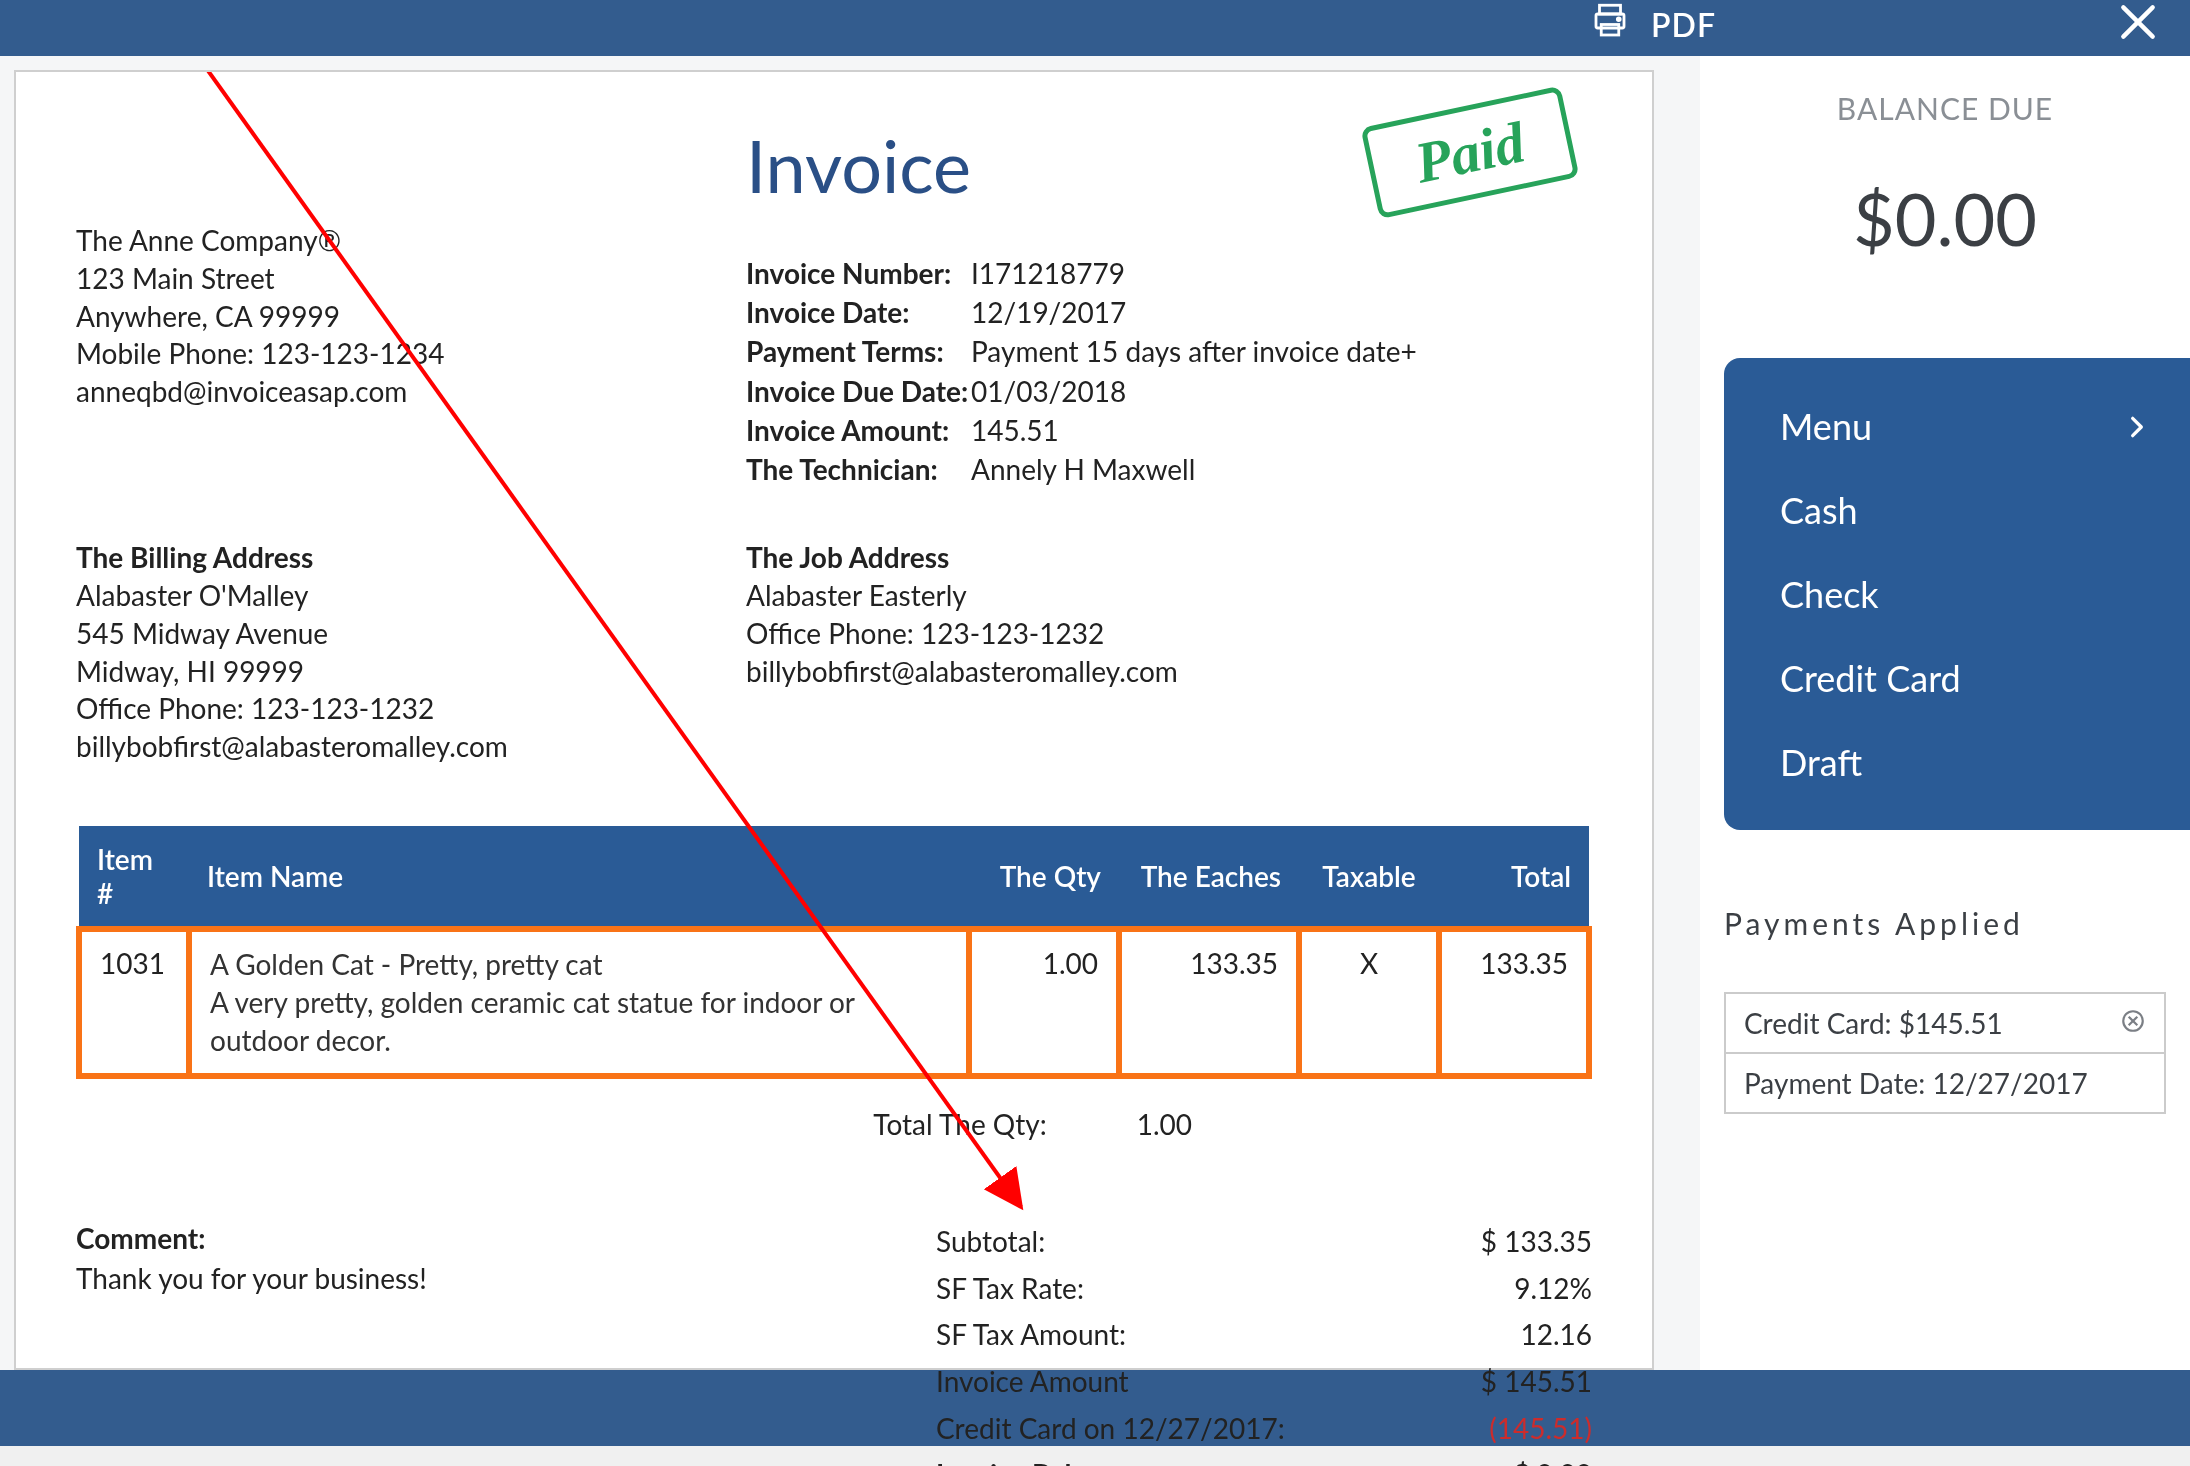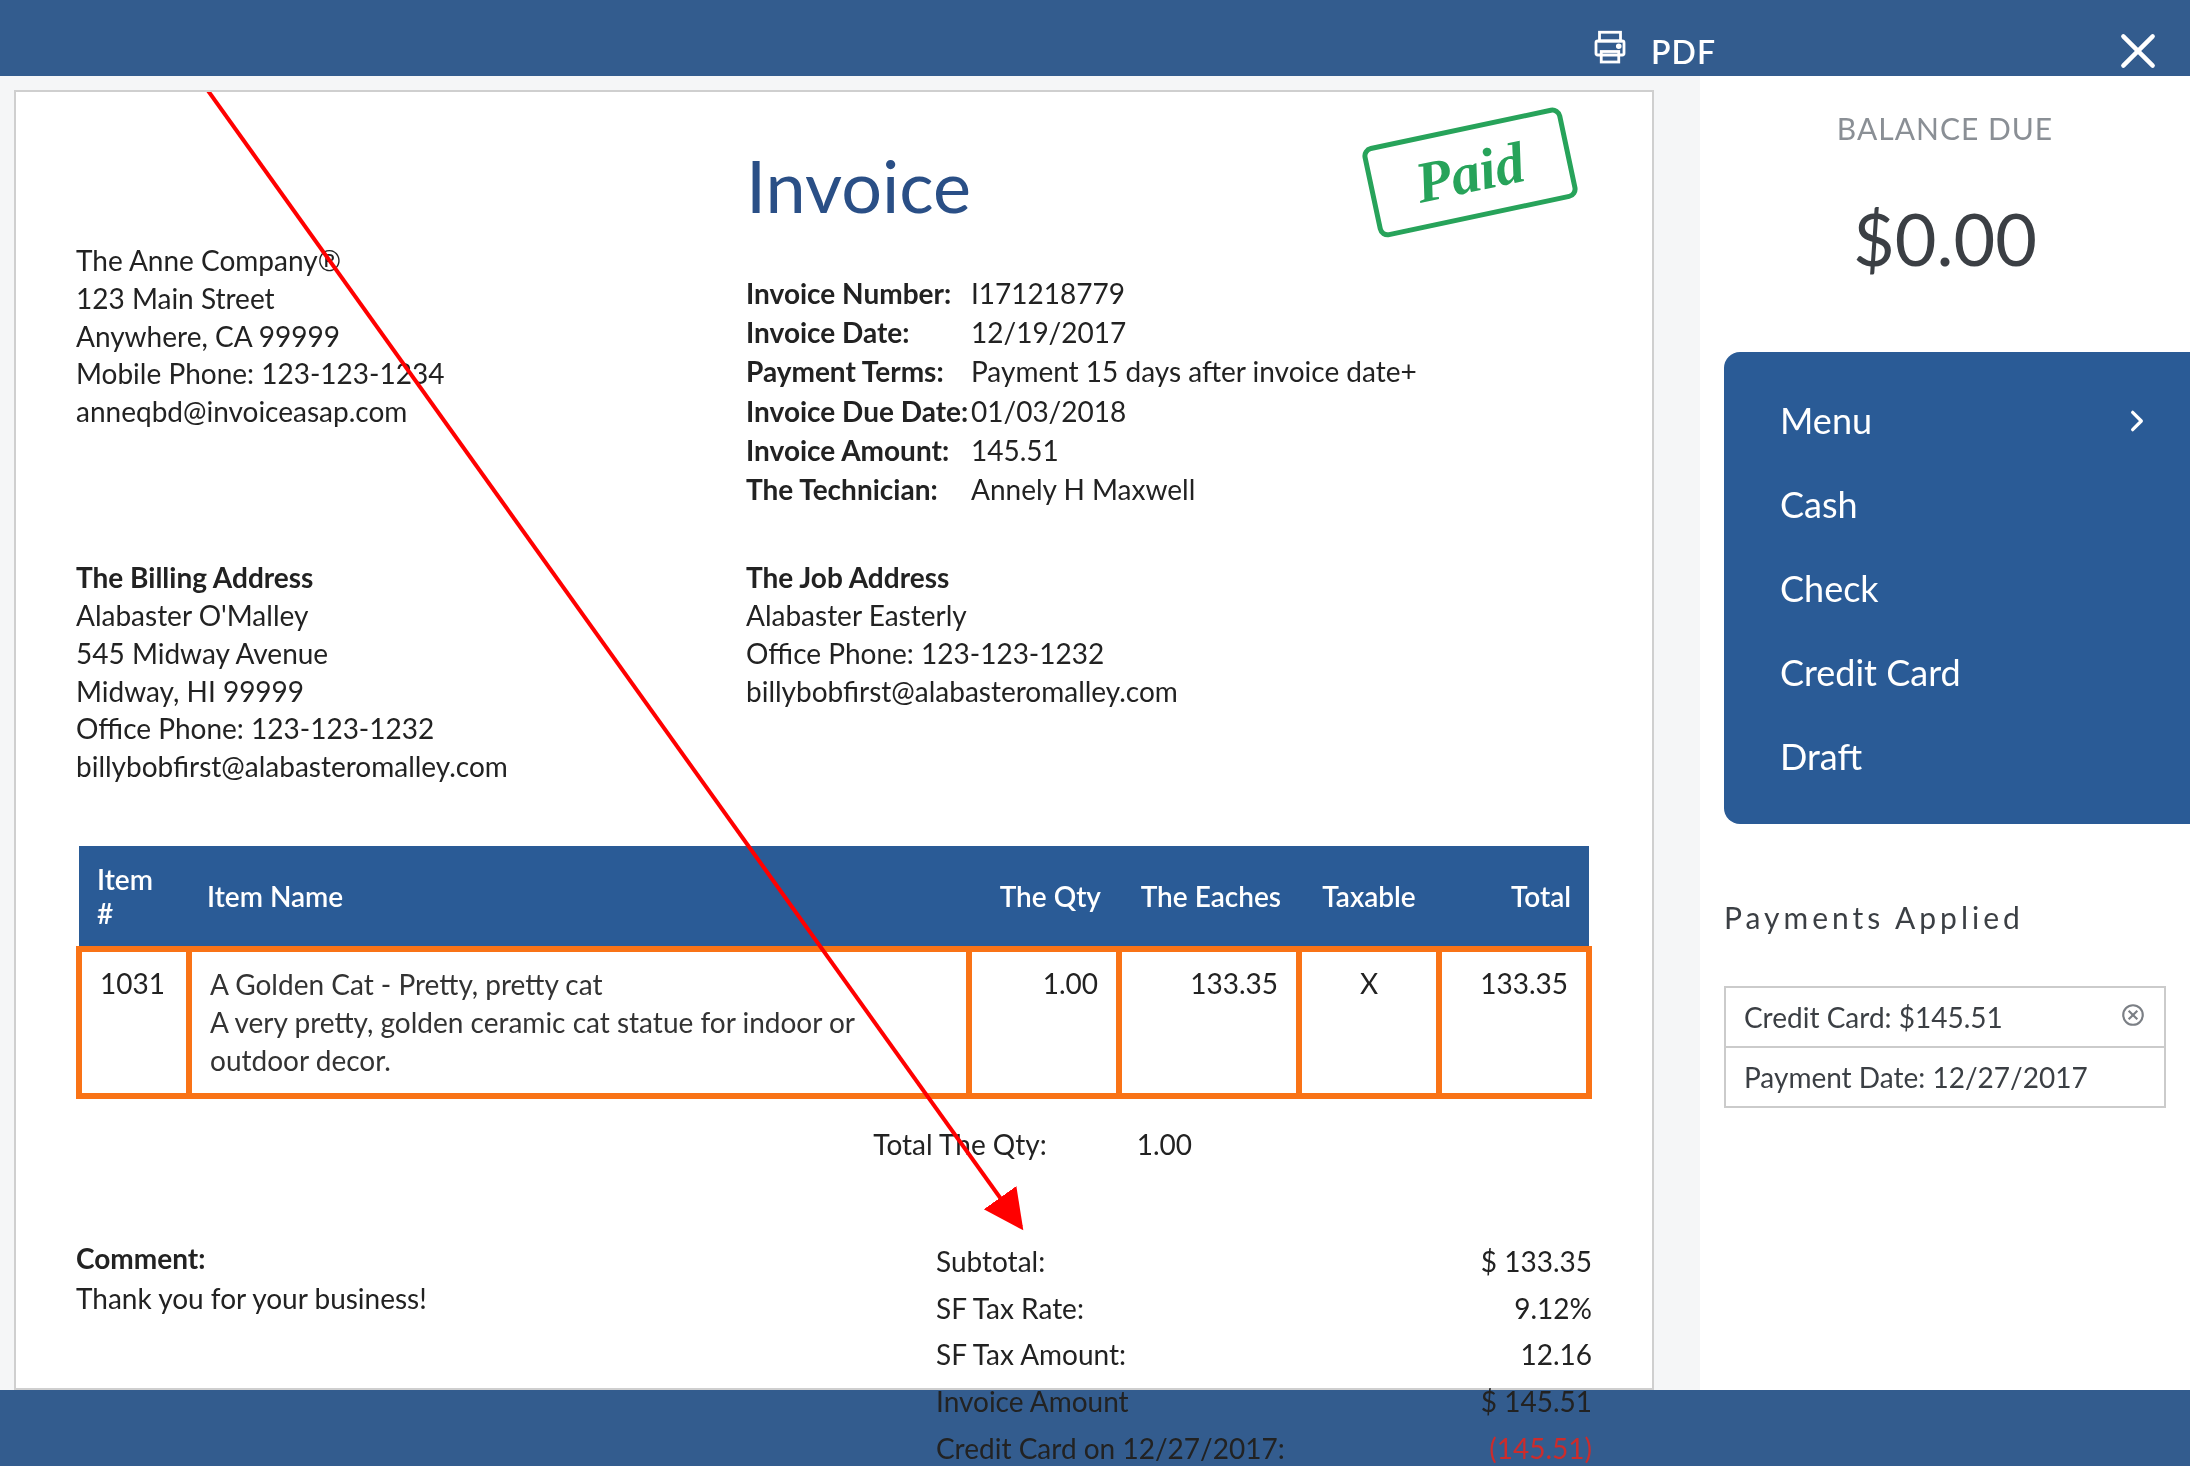--- a/index.html
+++ b/index.html
@@ -6,24 +6,24 @@
   body {
     font-family: "Lato", "Helvetica Neue", Arial, sans-serif;
     background: #f0f0f0;
     width: 2190px;
     height: 1466px;
     overflow: hidden;
     font-size: 15px;
     color: #222;
   }
   .topbar {
-    height: 76px;
+    height: 56px;
     background: #335c8e;
     display: flex;
-    align-items: flex-end;
+    align-items: flex-start;
     justify-content: flex-end;
     padding: 0 30px;
     color: #fff;
   }
   .topbar .pdf-group {
     display: flex;
     align-items: center;
     gap: 20px;
     margin-right: 400px;
     cursor: pointer;
@@ -179,21 +179,21 @@
     letter-spacing: 1px;
   }
   .balance-due-amount {
     text-align: center;
     color: #3b3f44;
     font-size: 72px;
     font-weight: 400;
     margin-top: 10px;
   }
   .menu-panel {
-    margin-top: 32px;
+    margin-top: 58px;
     background: #2a5b96;
     border-radius: 16px 0 0 16px;
     color: #fff;
     padding: 26px 0 26px 0;
     margin-right: -24px;
     text-align: right;
   }
   .menu-item {
     padding: 20px 40px 20px 56px;
     font-size: 36px;

